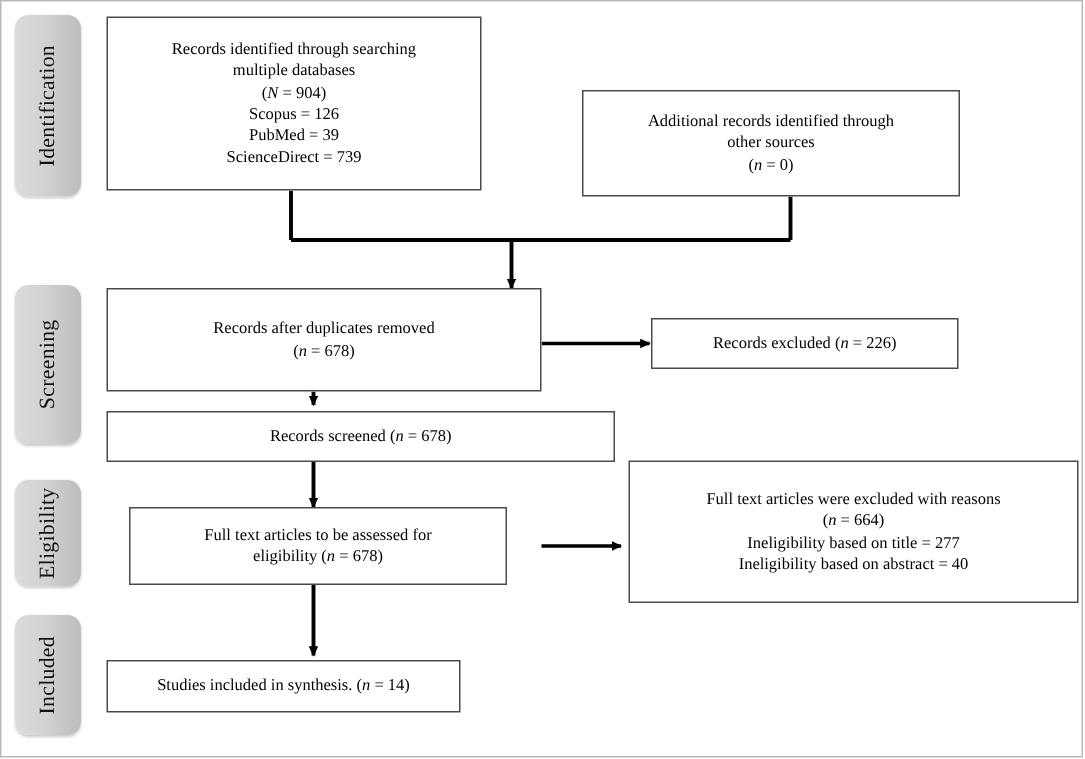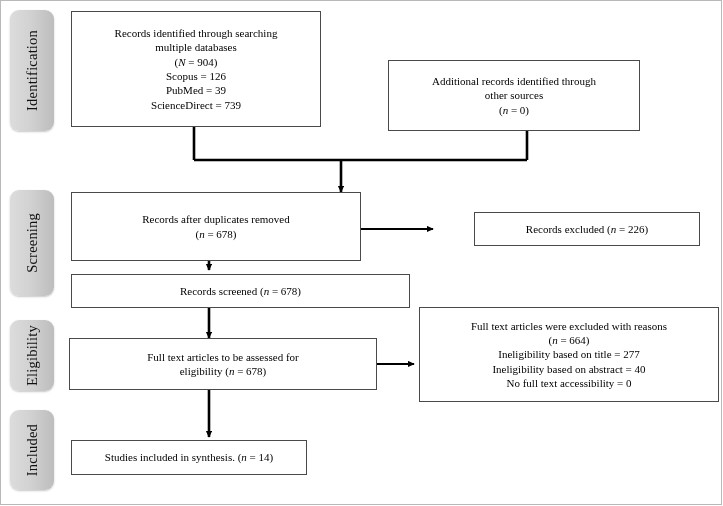--- a/index.html
+++ b/index.html
@@ -135,46 +135,45 @@
     </div>
   </div>
 
   <div class="fbox" style="left:71px; top:192px; width:290px; height:69px;">
     <div class="tl">
       <div>Records after duplicates removed</div>
       <div>(<span class="v">n</span> = 678)</div>
     </div>
   </div>
 
-  <div class="fbox" style="left:434px; top:212px; width:226px; height:34px;margin-left:40px;">
+  <div class="fbox" style="left:434px; top:212px; width:205px; height:34px;">
     <div class="tl">
       <div>Records excluded (<span class="v">n</span> = 226)</div>
     </div>
   </div>
 
   <div class="fbox" style="left:71px; top:274px; width:339px; height:34px;">
     <div class="tl">
       <div>Records screened (<span class="v">n</span> = 678)</div>
     </div>
   </div>
 
-  <div class="fbox" style="left:69px; top:338px; width:308px; height:52px;">
+  <div class="fbox" style="left:86px; top:338px; width:252px; height:52px;">
     <div class="tl">
       <div>Full text articles to be assessed for</div>
       <div>eligibility (<span class="v">n</span> = 678)</div>
     </div>
   </div>
 
   <div class="fbox" style="left:419px; top:307px; width:300px; height:95px;">
     <div class="tl">
       <div>Full text articles were excluded with reasons</div>
       <div>(<span class="v">n</span> = 664)</div>
       <div>Ineligibility based on title = 277</div>
       <div>Ineligibility based on abstract = 40</div>
-      <div>No full text accessibility = 0</div>
     </div>
   </div>
 
   <div class="fbox" style="left:71px; top:440px; width:236px; height:35px;">
     <div class="tl">
       <div>Studies included in synthesis. (<span class="v">n</span> = 14)</div>
     </div>
   </div>
 
 </div>

